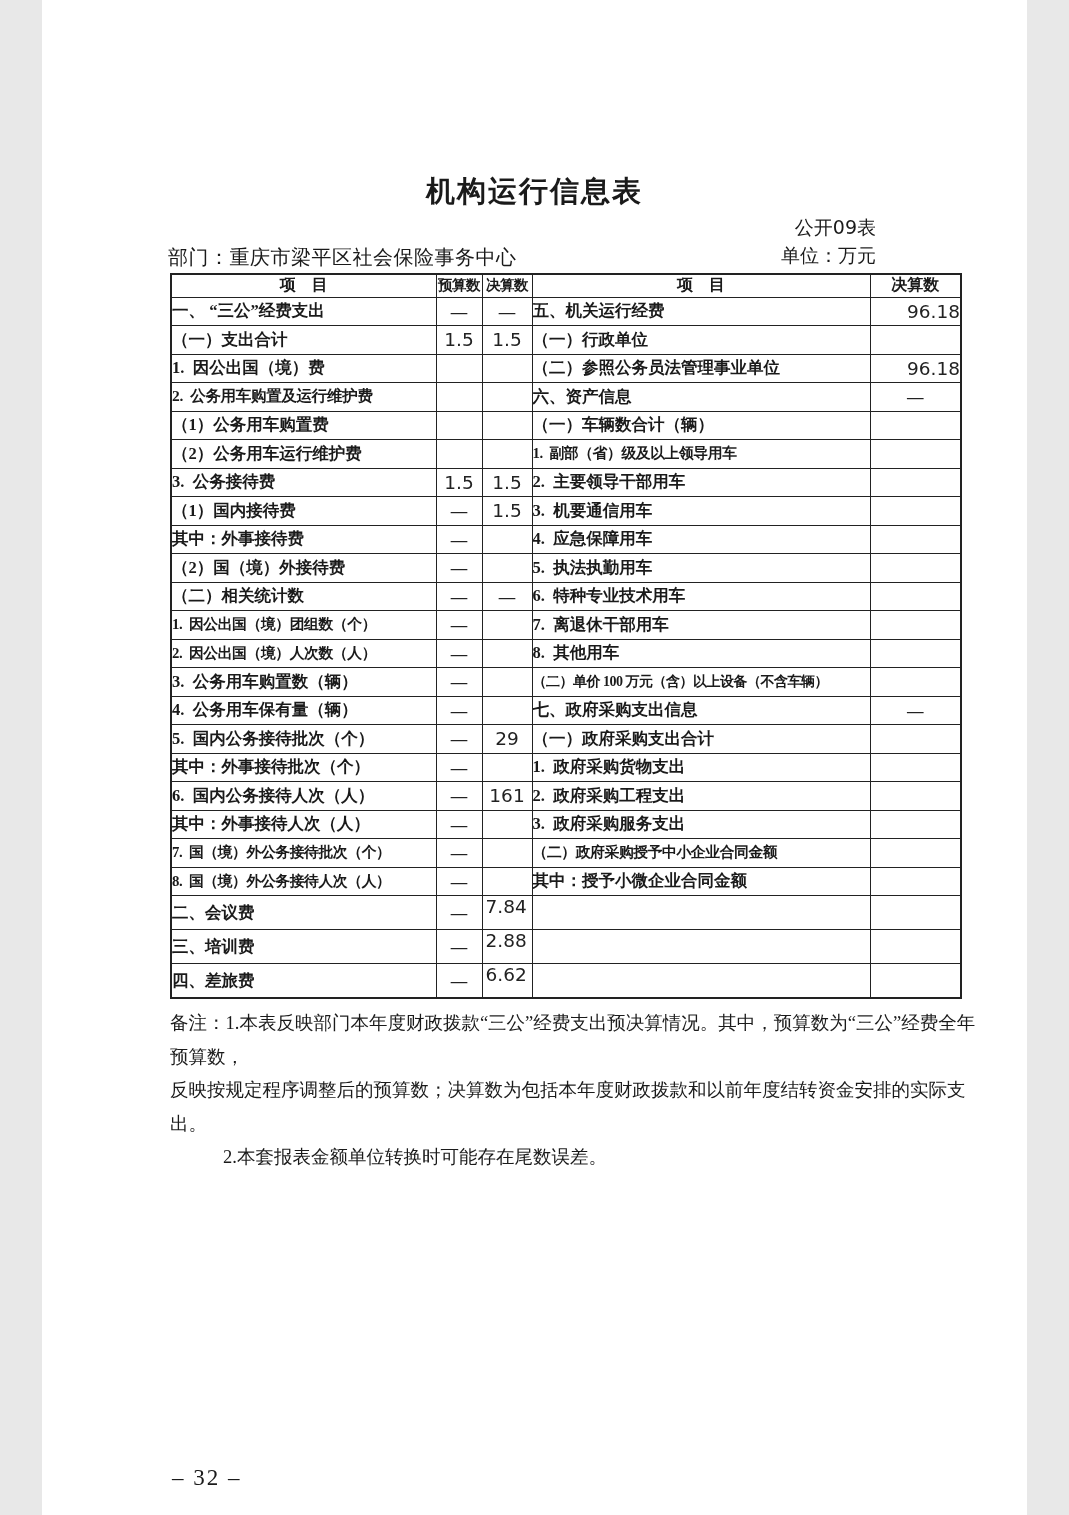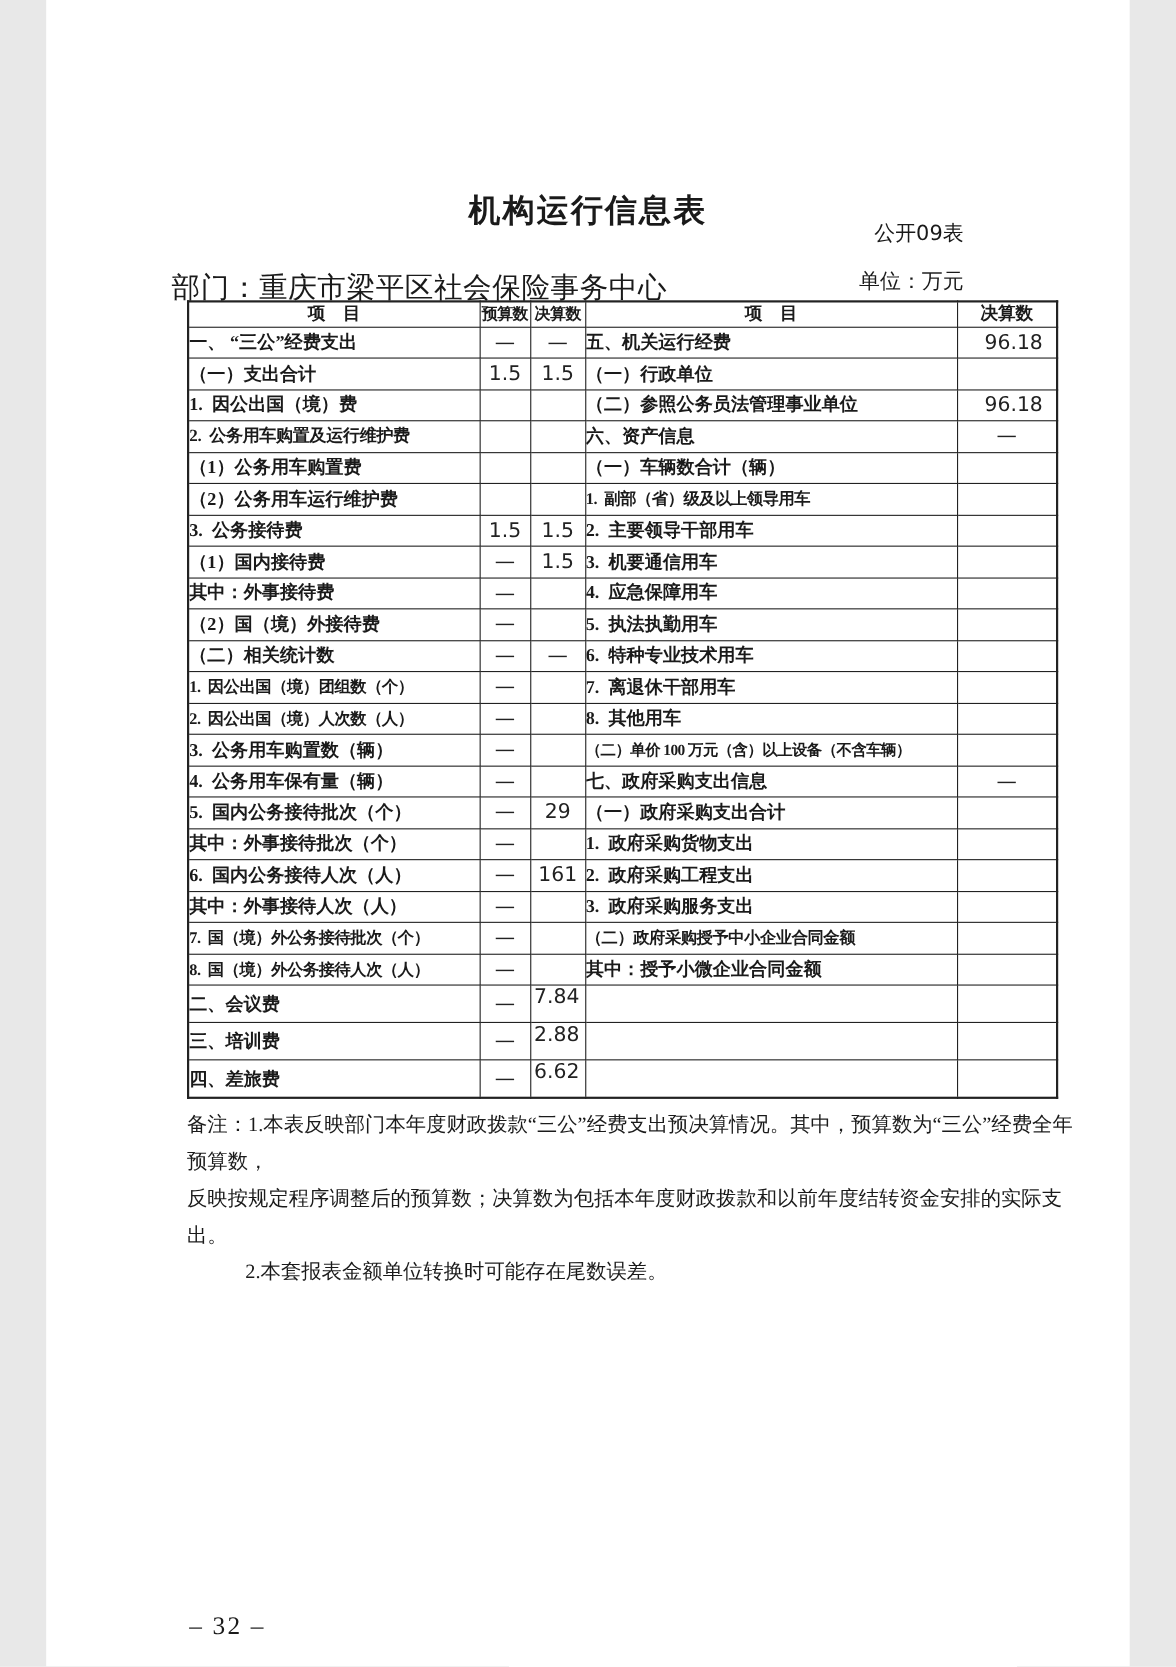--- a/index.html
+++ b/index.html
@@ -6,24 +6,24 @@
   .page{
     position:relative;width:985px;height:1515px;background:#ffffff;
     margin:0 auto;overflow:hidden;color:#1a1a1a;
     font-family:"Liberation Serif","DejaVu Serif",serif;
   }
   .title{
     position:absolute;top:172px;left:0;width:100%;text-align:center;
     font-size:29px;font-weight:bold;letter-spacing:2px;
   }
   .form-code{
-    position:absolute;top:199px;right:151px;font-size:19px;
+    position:absolute;top:215px;right:151px;font-size:19px;
     font-family:"DejaVu Sans","Liberation Serif",serif;
   }
-  .dept{position:absolute;top:244px;left:114px;font-size:26px;letter-spacing:0.5px;}
+  .dept{position:absolute;top:244px;left:126px;font-size:20px;letter-spacing:0.5px;}
   .unit{position:absolute;top:243px;right:151px;font-size:19px;}
   table.main{
     position:absolute;top:273px;left:128px;width:790px;
     border-collapse:collapse;table-layout:fixed;
     border:2px solid #222;
   }
   table.main td,table.main th{
     border:1px solid #222;padding:0;vertical-align:middle;overflow:hidden;
   }
   thead tr{height:23px;}
@@ -42,21 +42,21 @@
   .L1{padding-left:21px;}
   .L2{padding-left:38px;}
   .L2p{padding-left:29px;}
   .L3{padding-left:81px;}
   .L3b{padding-left:60px;}
   td.num{
     font-family:"DejaVu Sans","Liberation Sans",sans-serif;
     font-size:18.5px;color:#222;white-space:pre;
   }
   td.num.c{text-align:center;}
-  td.num.r{text-align:right;padding-right:12px;}
+  td.num.r{text-align:right;}
   td.num.lb{text-align:left;padding-left:3px;vertical-align:bottom;padding-bottom:12px;}
   .notes{
     position:absolute;top:1007px;left:128px;width:818px;
     font-size:18.5px;line-height:33.5px;
   }
   .notes .line3{padding-left:53px;}
   .page-number{
     position:absolute;top:1422px;left:130px;font-size:23px;letter-spacing:2px;margin-top:43px;
   }
 </style>

